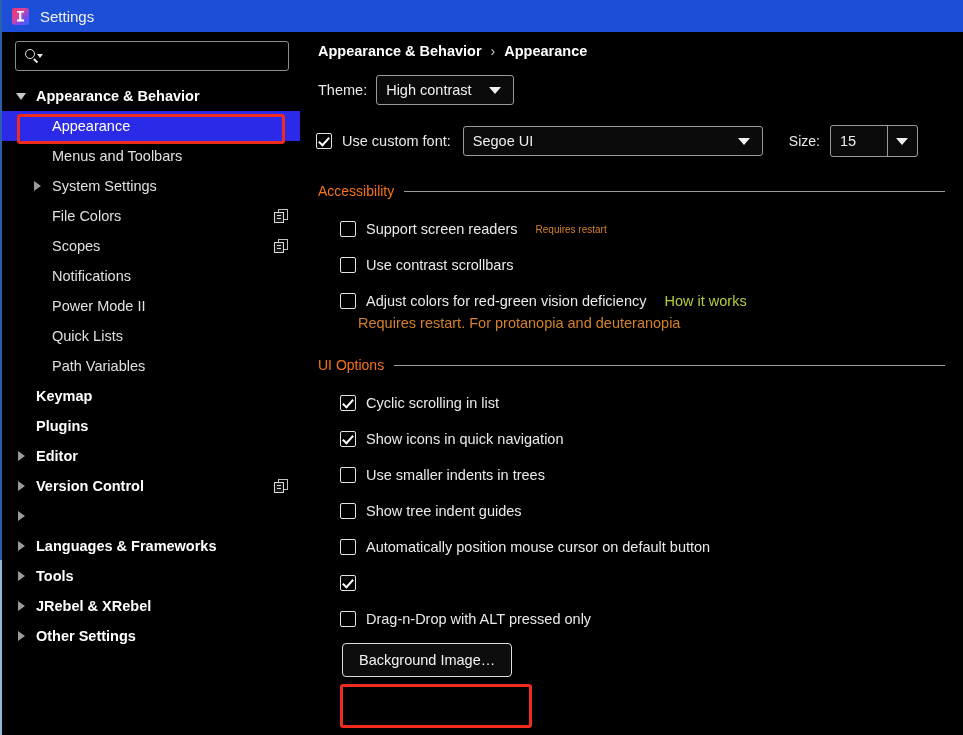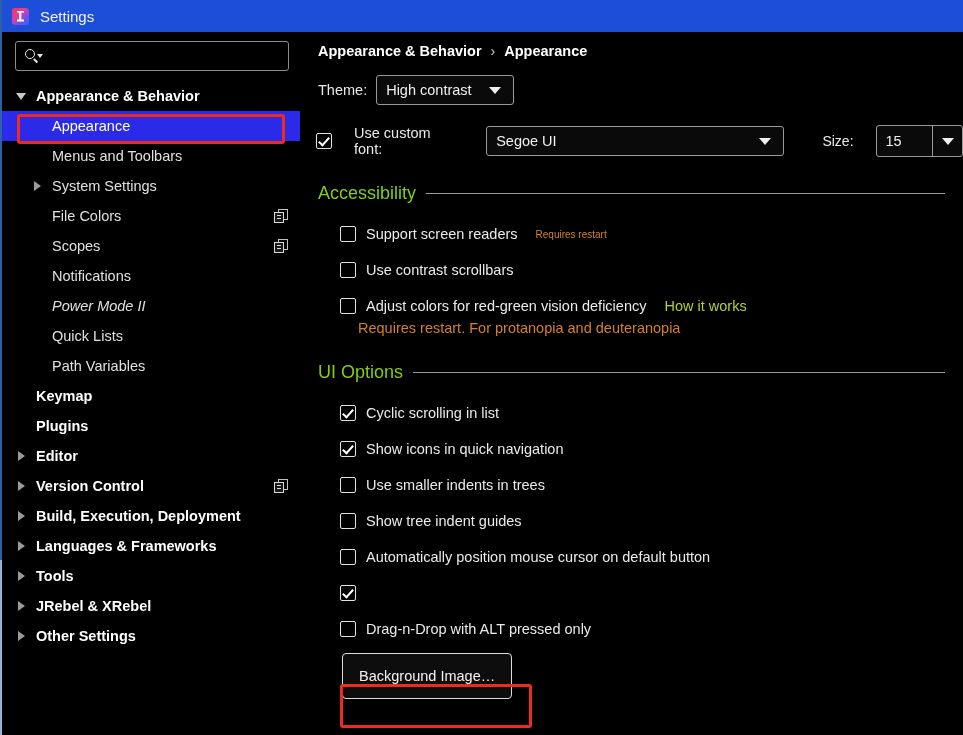--- a/index.html
+++ b/index.html
@@ -162,21 +162,21 @@
   }
   .combo .ctext { flex: 1; white-space: nowrap; }
   .arrow-dn {
     width: 0; height: 0; margin: 0 8px 0 10px;
     border-left: 6px solid transparent;
     border-right: 6px solid transparent;
     border-top: 7px solid #f0f0f0;
   }
   .theme-combo { width: 138px; margin-left: 9px; }
 
-  .font-row { margin: 20px 0 0 16px; gap: 12px; }
+  .font-row { margin: 20px 0 0 16px; }
   .cbx {
     width: 16px; height: 16px;
     border: 1.6px solid #e2e2e2;
     border-radius: 2px;
     background: #000000;
     position: relative; flex: 0 0 16px;
   }
   .cbx.checked::after {
     content: "";
     position: absolute; left: 4.4px; top: 1px;
@@ -200,38 +200,38 @@
     width: 30px; height: 100%;
     border-left: 1px solid #9a9a9a;
     display: flex; align-items: center; justify-content: center;
   }
   .spinner .sbtn .arrow-dn { margin: 0; }
 
   .section {
     margin: 26px 18px 0 18px;
     display: flex; align-items: center; gap: 10px;
   }
-  .section-title { color: #84cc16; font-size: 18px; white-space: nowrap; }
+  .section-title { color: #f97316; font-size: 14px; white-space: nowrap; }
   .section-line { flex: 1; height: 1px; background: #9c9c9c; }
 
   .check-list { margin-top: 12px; }
   .check-row {
     display: flex; align-items: center;
     height: 36px; padding-left: 40px;
   }
   .note-orange { color: #d4802a; font-size: 10px; margin-left: 18px; }
   .note-link { color: #b8cc3a; font-size: 14.5px; margin-left: 18px; cursor: pointer; }
   .sub-note {
     color: #d4802a; font-size: 14.5px;
     padding-left: 58px; margin-top: -4px;
   }
 
   .btn {
     display: inline-flex; align-items: center; justify-content: center;
-    height: 46px; padding: 0 16px;
+    height: 34px; padding: 0 16px;
     border: 1.6px solid #dcdcdc; border-radius: 4px;
     background: #0d0d0d; color: #f2f2f2; font-size: 14.5px;
     font-family: "Liberation Sans", sans-serif;
   }
   .btn-wrap { padding-left: 42px; margin-top: 6px; position: relative; }
 
   
   .annot {
     position: absolute;
     border: 3px solid #ef2b1e;
@@ -301,21 +301,21 @@
             <span class="back"></span>
             <span class="front"></span>
           </span>
         </div>
         <div class="tree-row child">
           <span class="twisty" style="margin-left: 28px;"></span>
           <span class="tree-label" style="margin-left: 6px;">Notifications</span>
         </div>
         <div class="tree-row child">
           <span class="twisty" style="margin-left: 28px;"></span>
-          <span class="tree-label" style="margin-left: 6px; font-style: italic;">Power Mode II</span>
+          <span class="tree-label" style="margin-left: 6px;">Power Mode II</span>
         </div>
         <div class="tree-row child">
           <span class="twisty" style="margin-left: 28px;"></span>
           <span class="tree-label" style="margin-left: 6px;">Quick Lists</span>
         </div>
         <div class="tree-row child">
           <span class="twisty" style="margin-left: 28px;"></span>
           <span class="tree-label" style="margin-left: 6px;">Path Variables</span>
         </div>
         <div class="tree-row top">
@@ -333,21 +333,20 @@
         <div class="tree-row top">
           <span class="twisty collapsed" style="margin-left: 12px;"></span>
           <span class="tree-label" style="margin-left: 6px;">Version Control</span>
           <span class="copy-icon">
             <span class="back"></span>
             <span class="front"></span>
           </span>
         </div>
         <div class="tree-row top">
           <span class="twisty collapsed" style="margin-left: 12px;"></span>
-          <span class="tree-label" style="margin-left: 6px;">Build, Execution, Deployment</span>
         </div>
         <div class="tree-row top">
           <span class="twisty collapsed" style="margin-left: 12px;"></span>
           <span class="tree-label" style="margin-left: 6px;">Languages &amp; Frameworks</span>
         </div>
         <div class="tree-row top">
           <span class="twisty collapsed" style="margin-left: 12px;"></span>
           <span class="tree-label" style="margin-left: 6px;">Tools</span>
         </div>
         <div class="tree-row top">

